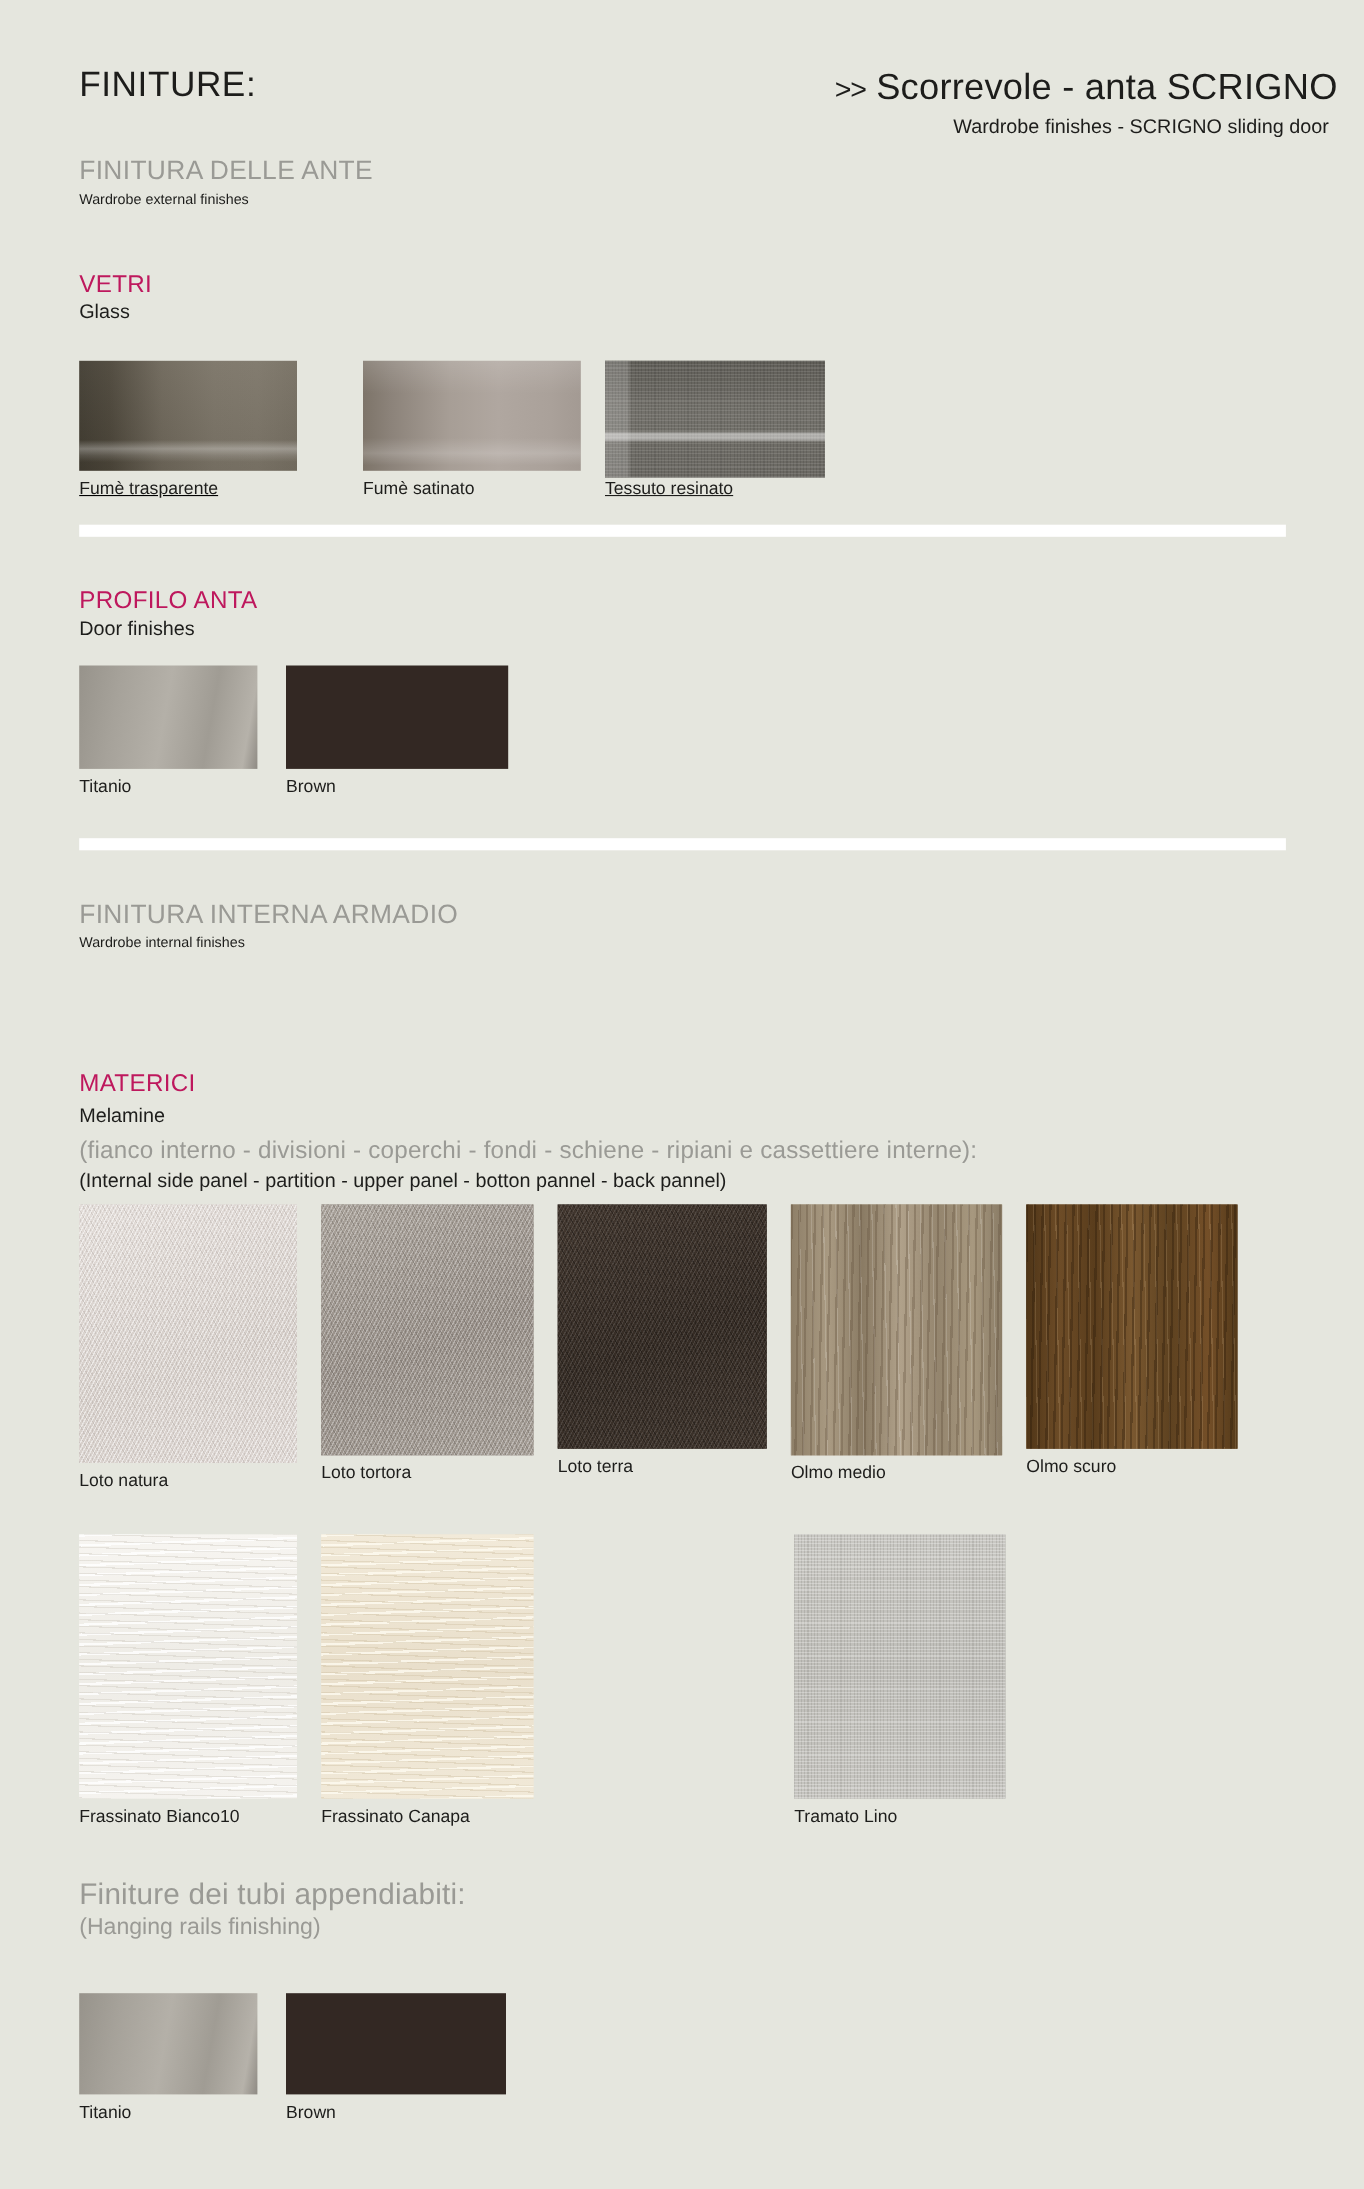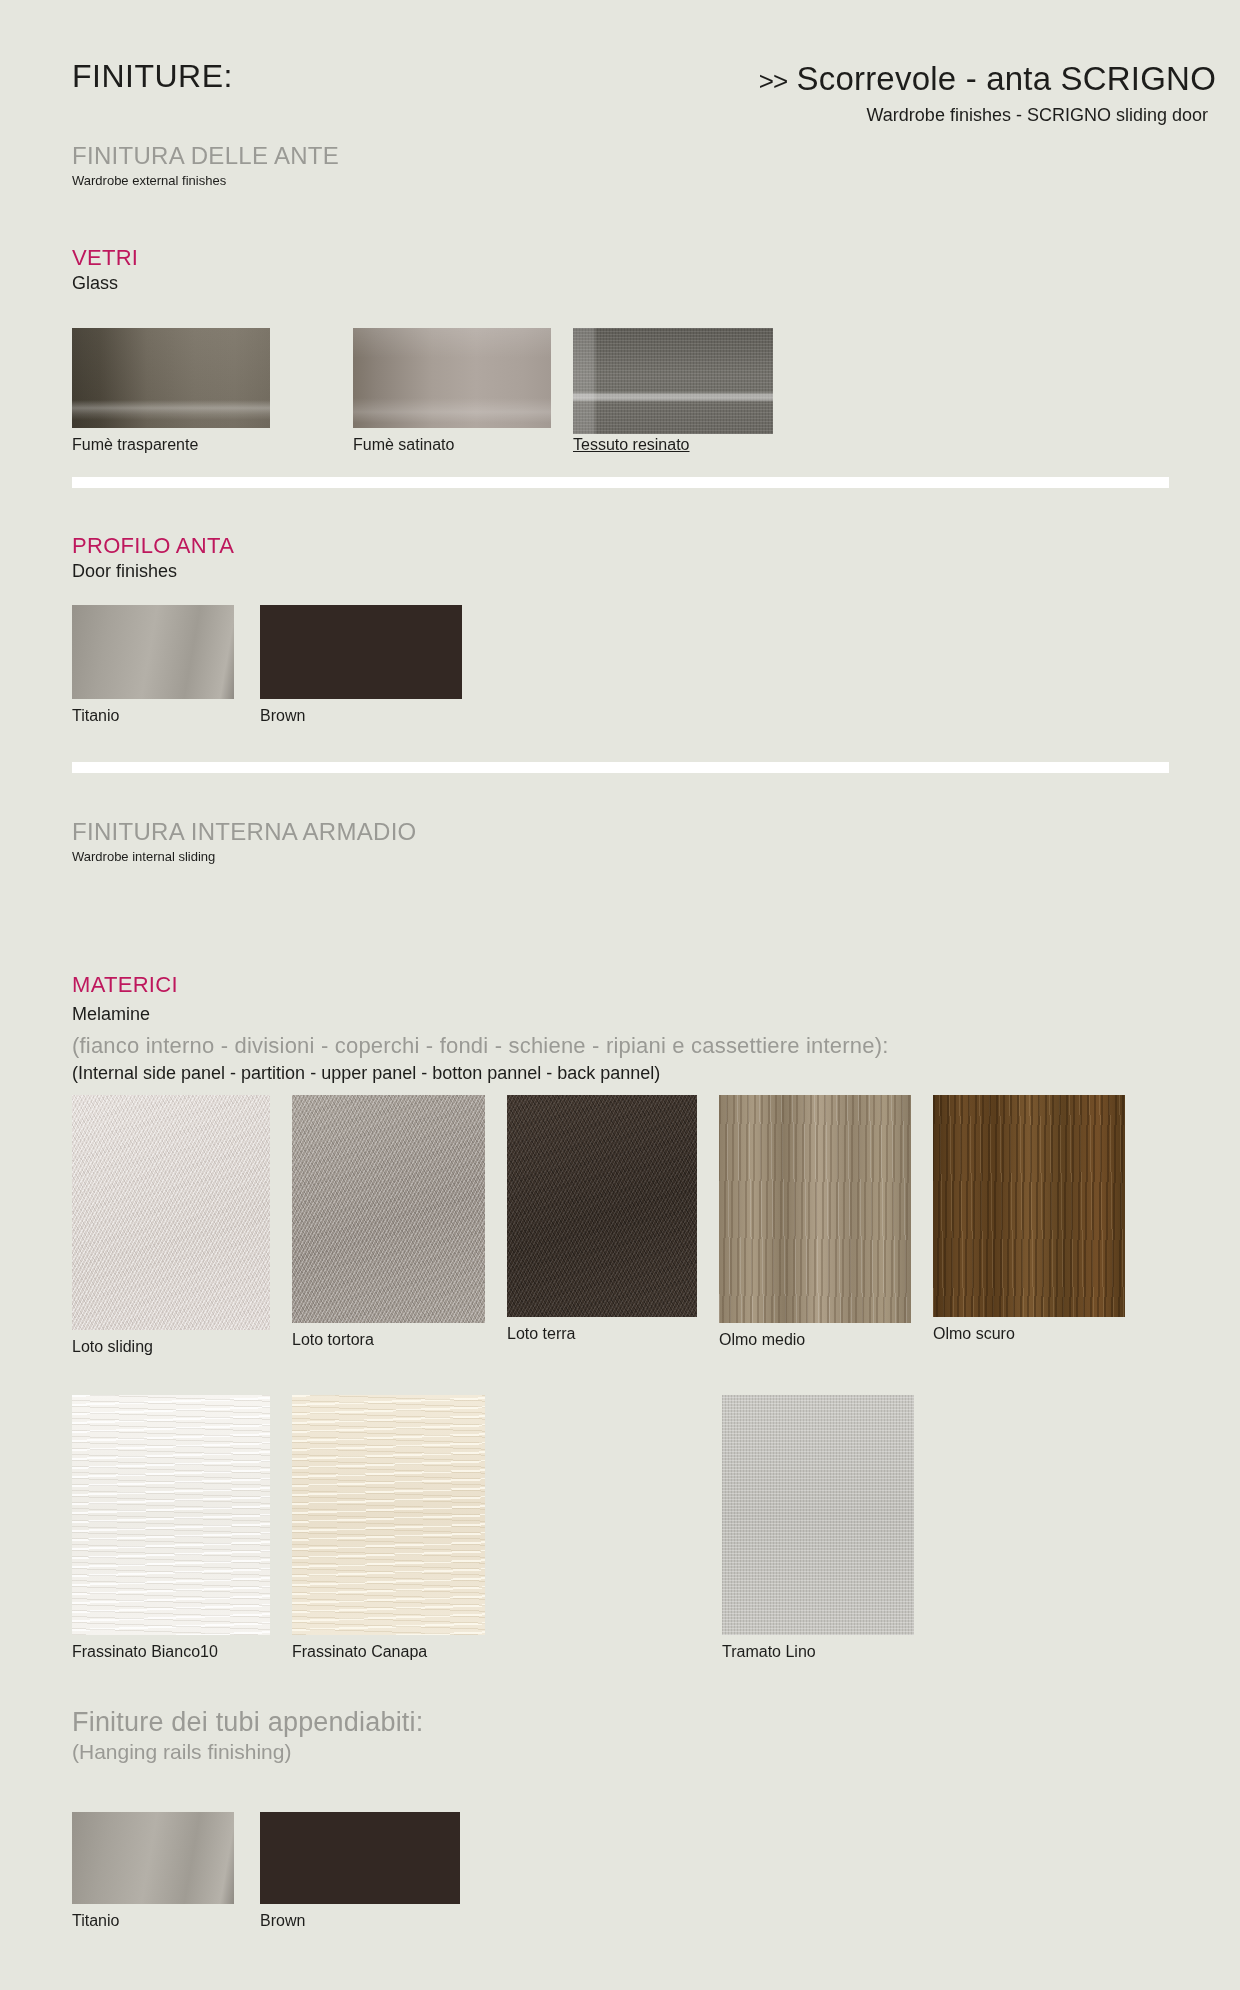--- a/index.html
+++ b/index.html
@@ -186,21 +186,21 @@
     <div class="sec-it">FINITURA DELLE ANTE</div>
     <div class="sec-en">Wardrobe external finishes</div>
   </div>
 
   <div class="group" style="left:72px; top:245px;">
     <div class="sub-it">VETRI</div>
     <div class="sub-en">Glass</div>
   </div>
 
   <div class="swatch-row" style="left:72px; top:328px;">
-    <div class="swatch" style="margin-right:35px;">
+    <div class="swatch" style="margin-right:12px;text-decoration:underline;">
       <span class="chip tx glass-a" style="width:198px;height:100px;"></span>
       <div class="cap">Fumè trasparente</div>
     </div>
     <div class="swatch" style="margin-right:22px;padding-left:48px;">
       <span class="chip tx glass-b" style="width:198px;height:100px;"></span>
       <div class="cap">Fumè satinato</div>
     </div>
     <div class="swatch">
       <span class="chip tx fabric" style="width:200px;height:106px;"></span>
       <div class="cap" style="margin-top:2px;text-decoration:underline;">Tessuto resinato</div>
@@ -222,34 +222,34 @@
     <div class="swatch">
       <span class="chip brown" style="width:202px;height:94px;"></span>
       <div class="cap">Brown</div>
     </div>
   </div>
 
   <div class="divider" style="left:72px; top:762px; width:1097px;"></div>
 
   <div class="group" style="left:72px; top:818px;">
     <div class="sec-it">FINITURA INTERNA ARMADIO</div>
-    <div class="sec-en">Wardrobe internal sliding</div>
+    <div class="sec-en">Wardrobe internal finishes</div>
   </div>
 
   <div class="group" style="left:72px; top:928px;margin-top:44px;">
     <div class="sub-it">MATERICI</div>
     <div class="sub-en" style="margin-top:6px;">Melamine</div>
     <div class="long-it" style="margin-top:8px;">(fianco interno - divisioni - coperchi - fondi - schiene - ripiani e cassettiere interne):</div>
     <div class="long-en">(Internal side panel - partition - upper panel - botton pannel - back pannel)</div>
   </div>
 
   <div class="swatch-row" style="left:72px; top:1095px;">
     <div class="swatch" style="margin-right:22px;">
       <span class="chip loto-natura" style="width:198px;height:235px;"></span>
-      <div class="cap">Loto sliding</div>
+      <div class="cap">Loto natura</div>
     </div>
     <div class="swatch" style="margin-right:22px;">
       <span class="chip loto-tortora" style="width:193px;height:228px;"></span>
       <div class="cap">Loto tortora</div>
     </div>
     <div class="swatch" style="margin-right:22px;">
       <span class="chip loto-terra" style="width:190px;height:222px;"></span>
       <div class="cap">Loto terra</div>
     </div>
     <div class="swatch" style="margin-right:22px;">

